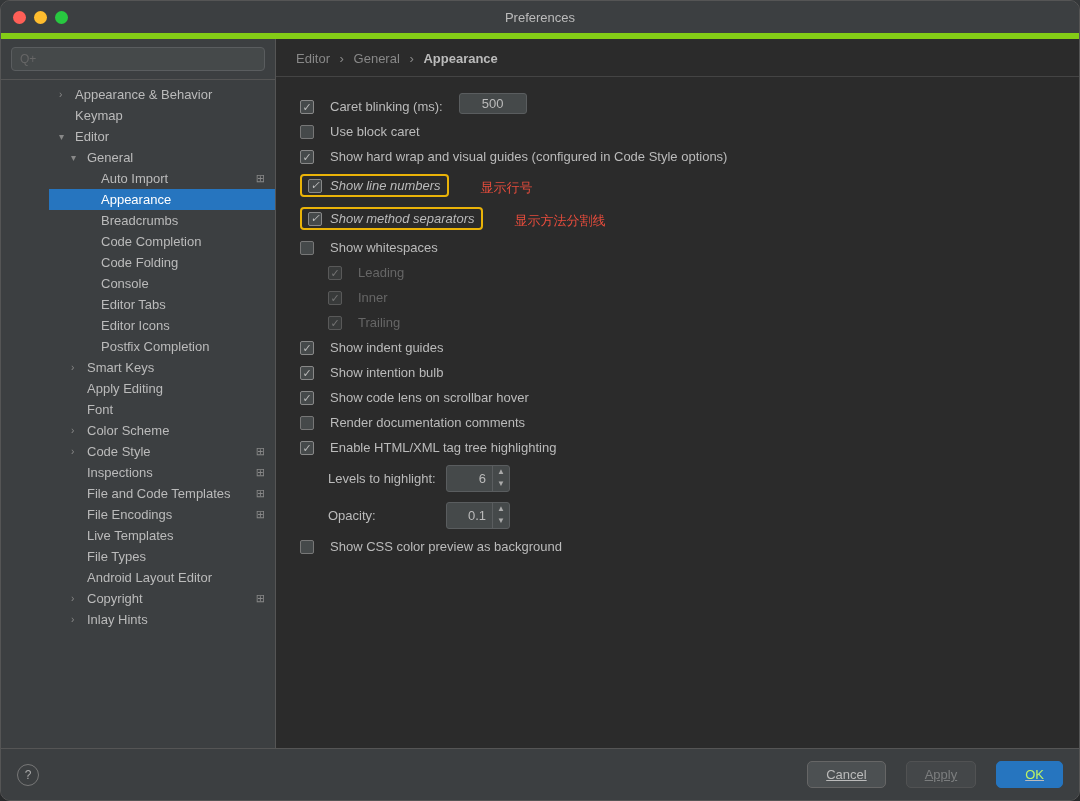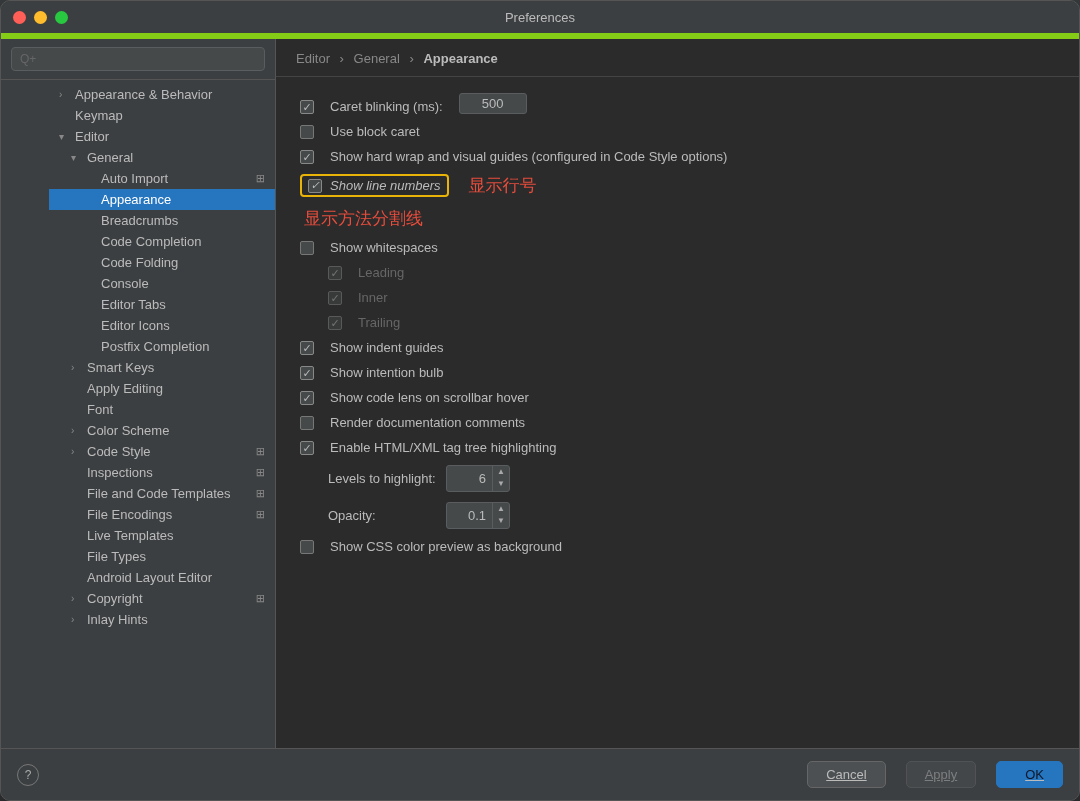--- a/index.html
+++ b/index.html
@@ -201,22 +201,22 @@
       border: 2px solid #eab308;
       border-radius: 4px;
       padding: 2px 6px;
       display: inline-flex;
       align-items: center;
       gap: 8px;
       font-style: italic;
     }
     .annotation {
       color: #e74c3c;
-      font-size: 17px;
-      margin-left: 4px;
+      font-size: 13px;
+      margin-left: 16px;
     }
     .levels-row {
       display: flex;
       align-items: center;
       margin-bottom: 10px;
       padding-left: 28px;
       gap: 8px;
     }
     .levels-label {
       color: #bbbbbb;
@@ -286,21 +286,21 @@
       border-radius: 5px;
       font-size: 13px;
       cursor: pointer;
       border: 1px solid #666;
       background: #4c5052;
       color: #bbbbbb;
     }
     .btn-primary {
       background: #2675bf;
       border-color: #2675bf;
-      color: #0f172a;
+      color: #bef264;
       padding-left: 28px;
     }
     .btn-disabled {
       opacity: 0.5;
       cursor: default;
     }
   </style>
 </head>
 <body>
 
@@ -491,20 +491,24 @@
 
         <div class="setting-row">
           <div class="highlight-box">
             <div class="cb checked"></div>
             <span class="setting-label">Show line numbers</span>
           </div>
           <span class="annotation">显示行号</span>
         </div>
 
         <div class="setting-row">
+          <div class="highlight-box">
+            <div class="cb checked"></div>
+            <span class="setting-label">Show method separators</span>
+          </div>
           <span class="annotation">显示方法分割线</span>
         </div>
 
         <div class="setting-row">
           <div class="cb"></div>
           <span class="setting-label">Show whitespaces</span>
         </div>
 
         <div class="setting-row indent">
           <div class="cb checked disabled"></div>

